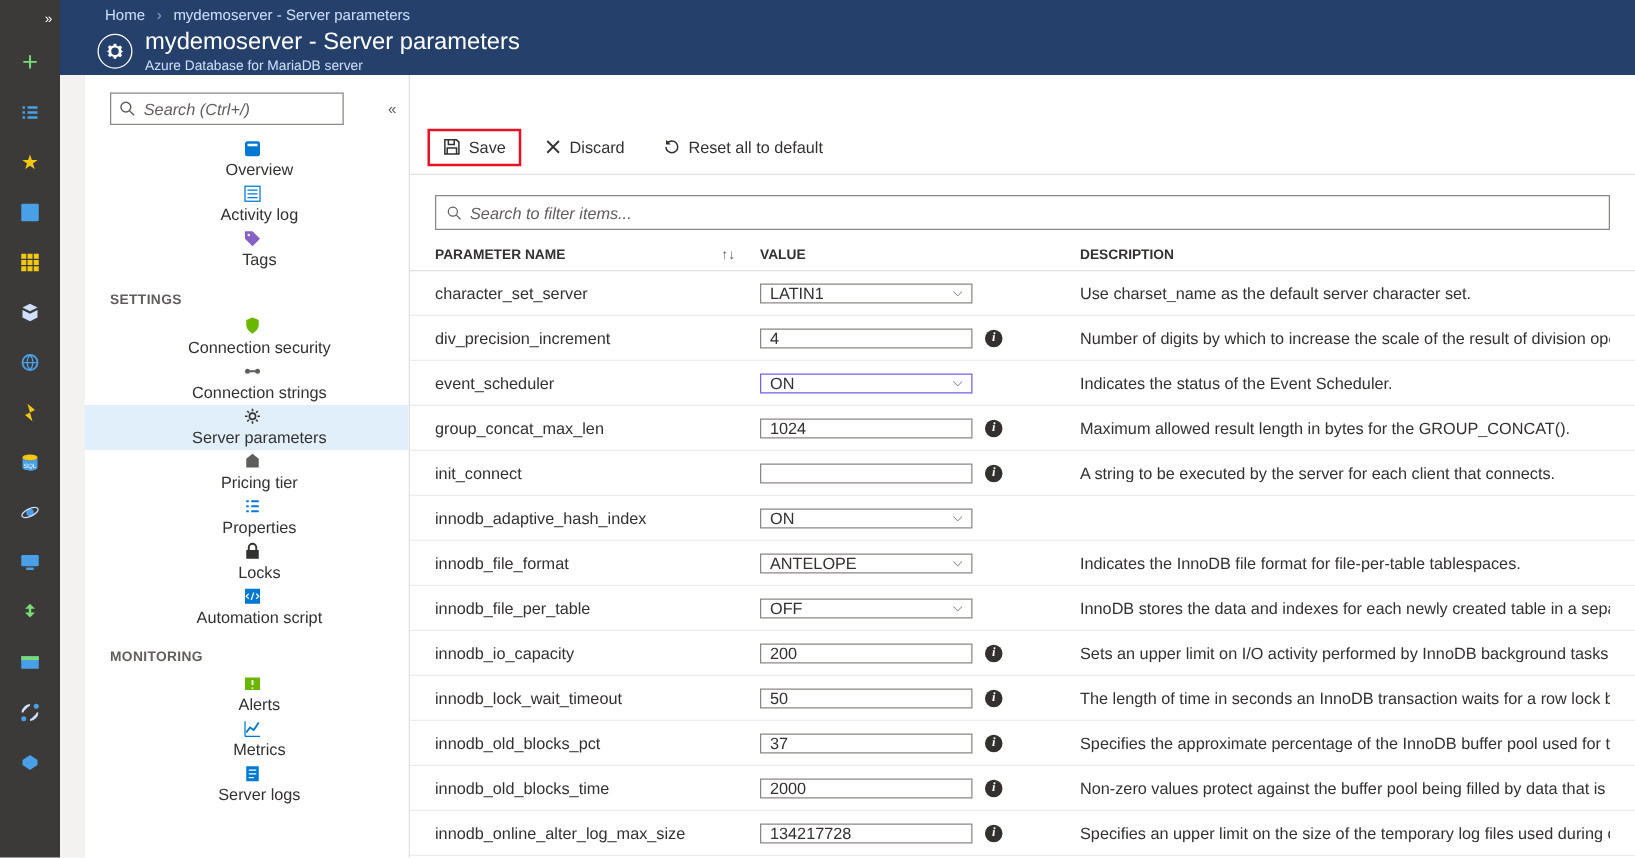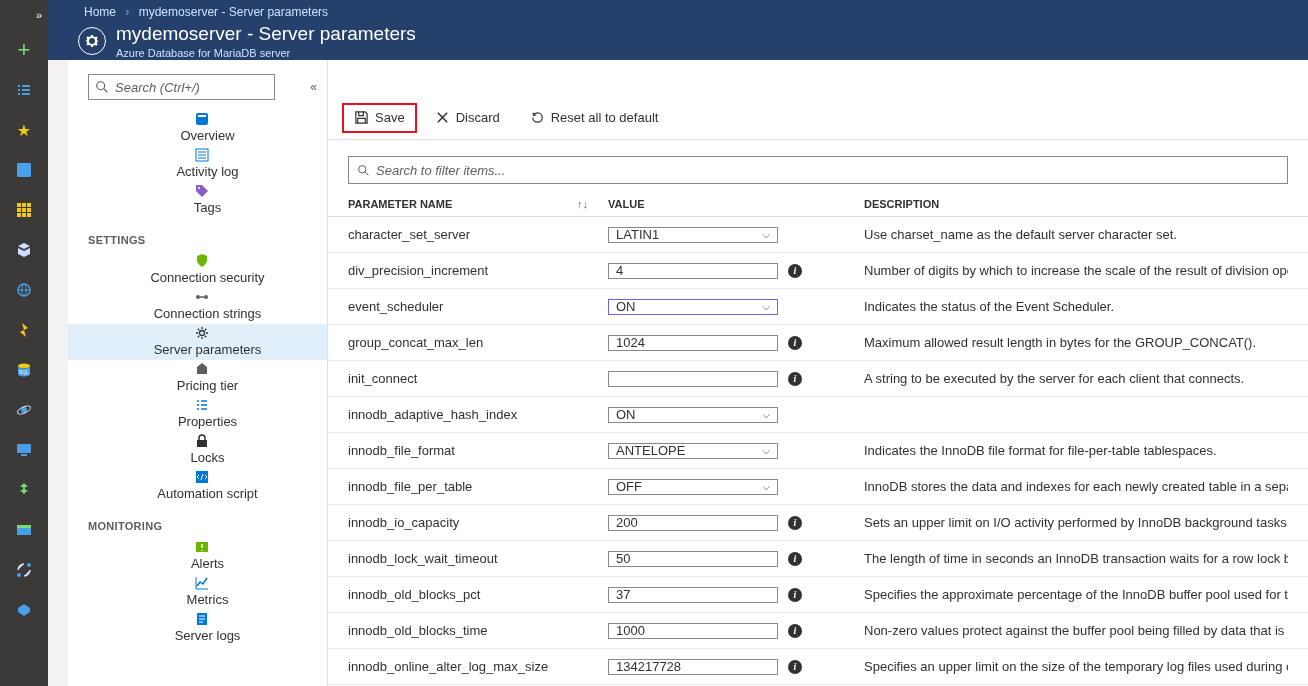--- a/index.html
+++ b/index.html
@@ -425,21 +425,21 @@
         <div class="pname">innodb_old_blocks_pct</div>
         <div class="pvalue">
           <div class="ctrl">37</div>
           <div class="info-ico">i</div>
         </div>
         <div class="pdesc">Specifies the approximate percentage of the InnoDB buffer pool used for the old l</div>
       </div>
       <div class="row">
         <div class="pname">innodb_old_blocks_time</div>
         <div class="pvalue">
-          <div class="ctrl">1000</div>
+          <div class="ctrl">2000</div>
           <div class="info-ico">i</div>
         </div>
         <div class="pdesc">Non-zero values protect against the buffer pool being filled by data that is referen</div>
       </div>
       <div class="row">
         <div class="pname">innodb_online_alter_log_max_size</div>
         <div class="pvalue">
           <div class="ctrl">134217728</div>
           <div class="info-ico">i</div>
         </div>

